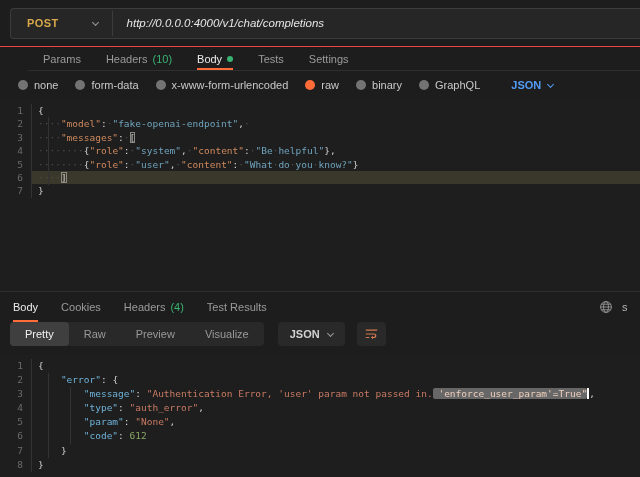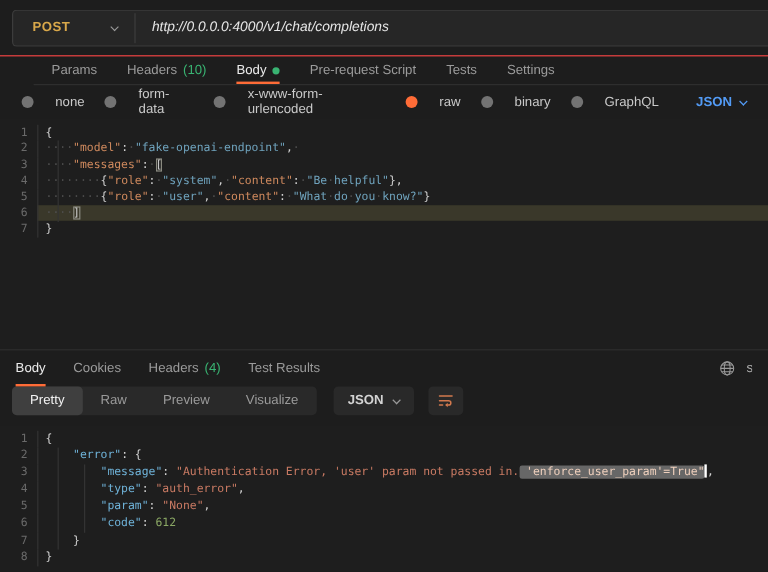--- a/index.html
+++ b/index.html
@@ -27,21 +27,21 @@
               border-bottom:1px solid #2e2e2e; font-size:11px; color:#9b9b9b;margin-left:28px; }
   .tab { position:relative; display:flex; align-items:center; gap:5px; cursor:default; white-space:nowrap; }
   .tab.active { color:#ececec; }
   .tab.active::after { content:""; position:absolute; left:0; right:0; bottom:0; height:2px; background:#ff6c37; }
   .count { color:#39b372; }
   .green-dot { width:6px; height:6px; border-radius:50%; background:#39b372; }
 
   
   .modes-row { height:28px; display:flex; align-items:center; gap:17px; padding:0 18px;
                font-size:11px; color:#c9c9c9; }
-  .mode { display:flex; align-items:center; gap:18px; }
+  .mode { display:flex; align-items:center; gap:6px; }
   .radio { width:10px; height:10px; border-radius:50%; background:#737373; flex:none; }
   .mode.selected .radio { background:#ff6c37; }
   .json-select { color:#539bf5; display:flex; align-items:center; gap:7px; margin-left:14px; font-size:11px; font-weight:bold; }
 
   
   .editor { position:relative; background:#1e1e1e; font-family:"DejaVu Sans Mono", monospace; font-size:9.5px; }
   .req-editor  { height:192px; padding-top:5px; }
   .resp-editor { flex:1; padding-top:4px; }
   .code-row { display:flex; align-items:stretch; }
   .req-editor  .code-row { line-height:13.4px; height:13.4px; }
@@ -99,23 +99,20 @@
       </div>
       <div class="tab">
         <span>Headers</span>
         <span class="count">(10)</span>
       </div>
       <div class="tab active">
         <span>Body</span>
         <span class="green-dot"></span>
       </div>
       <div class="tab">
-        <span>Pre-request Script</span>
-      </div>
-      <div class="tab">
         <span>Tests</span>
       </div>
       <div class="tab">
         <span>Settings</span>
       </div>
     </div>
 
   <div class="modes-row">
     <span id="modes" style="display:flex;gap:17px;align-items:center">
         <span class="mode">

